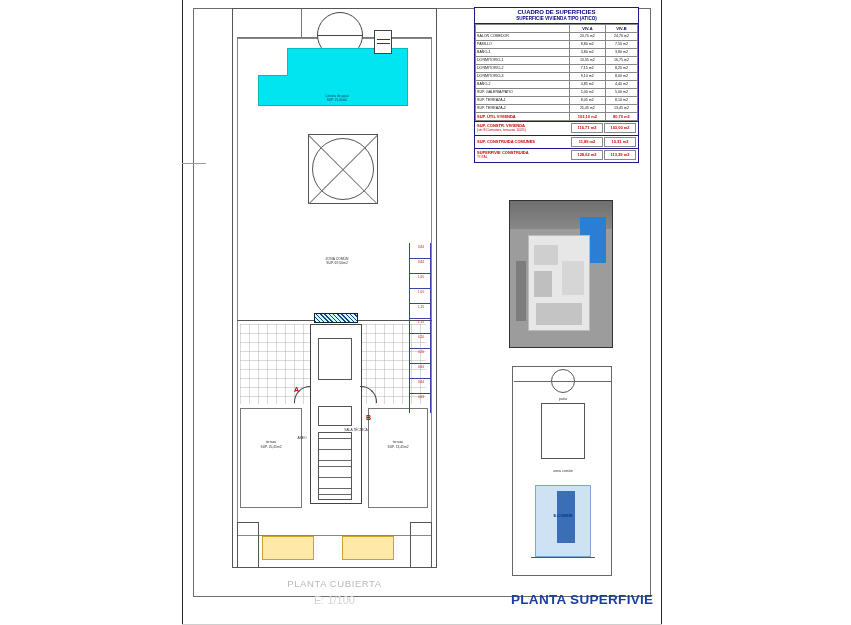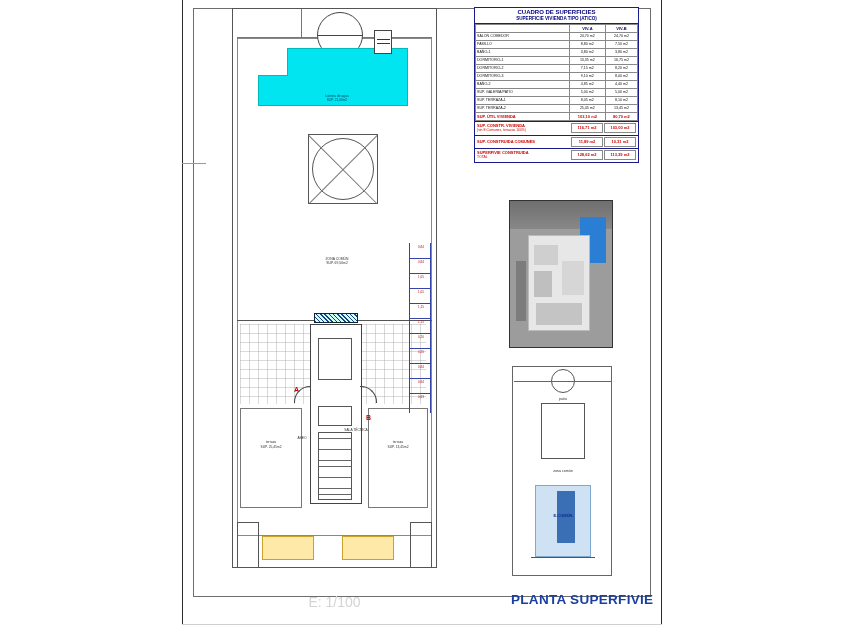--- a/index.html
+++ b/index.html
@@ -315,21 +315,21 @@
     text-align: center;
     font-size: 9.5px;
     letter-spacing: .6px;
     color: #b8b8b8;
   }
   .scale-gray {
     position: absolute;
     left: 232px; top: 594px;
     width: 205px;
     text-align: center;
-    font-size: 14px;
+    font-size: 11px;
     color: #d4d4d4;
   }
   
   .table-wrap {
     position: absolute;
     left: 474px; top: 7px;
     width: 165px;
     border: 1px solid #1a1a8c;
     background: #fff;
     box-sizing: border-box;
@@ -569,20 +569,21 @@
     <div class="dim-tick" style="top:355px;"></div>
     <div class="dim-tick" style="top:370px;"></div>
     <div class="dim-tick" style="top:385px;"></div>
 
     <div class="yellow-l"></div>
     <div class="yellow-r"></div>
     <div class="bot-block-l"></div>
     <div class="bot-block-r"></div>
   </div>
 
+  <div class="planta-cubierta-gray">PLANTA CUBIERTA</div>
   <div class="scale-gray">E: 1/100</div>
 
   <div class="table-wrap">
     <div class="tbl-title">CUADRO DE SUPERFICIES</div>
     <div class="tbl-sub">SUPERFICIE VIVIENDA TIPO  (ATICO)</div>
     <table class="surf">
       <tbody>
           <tr>
         <th></th>
         <th>VIV-A</th>

